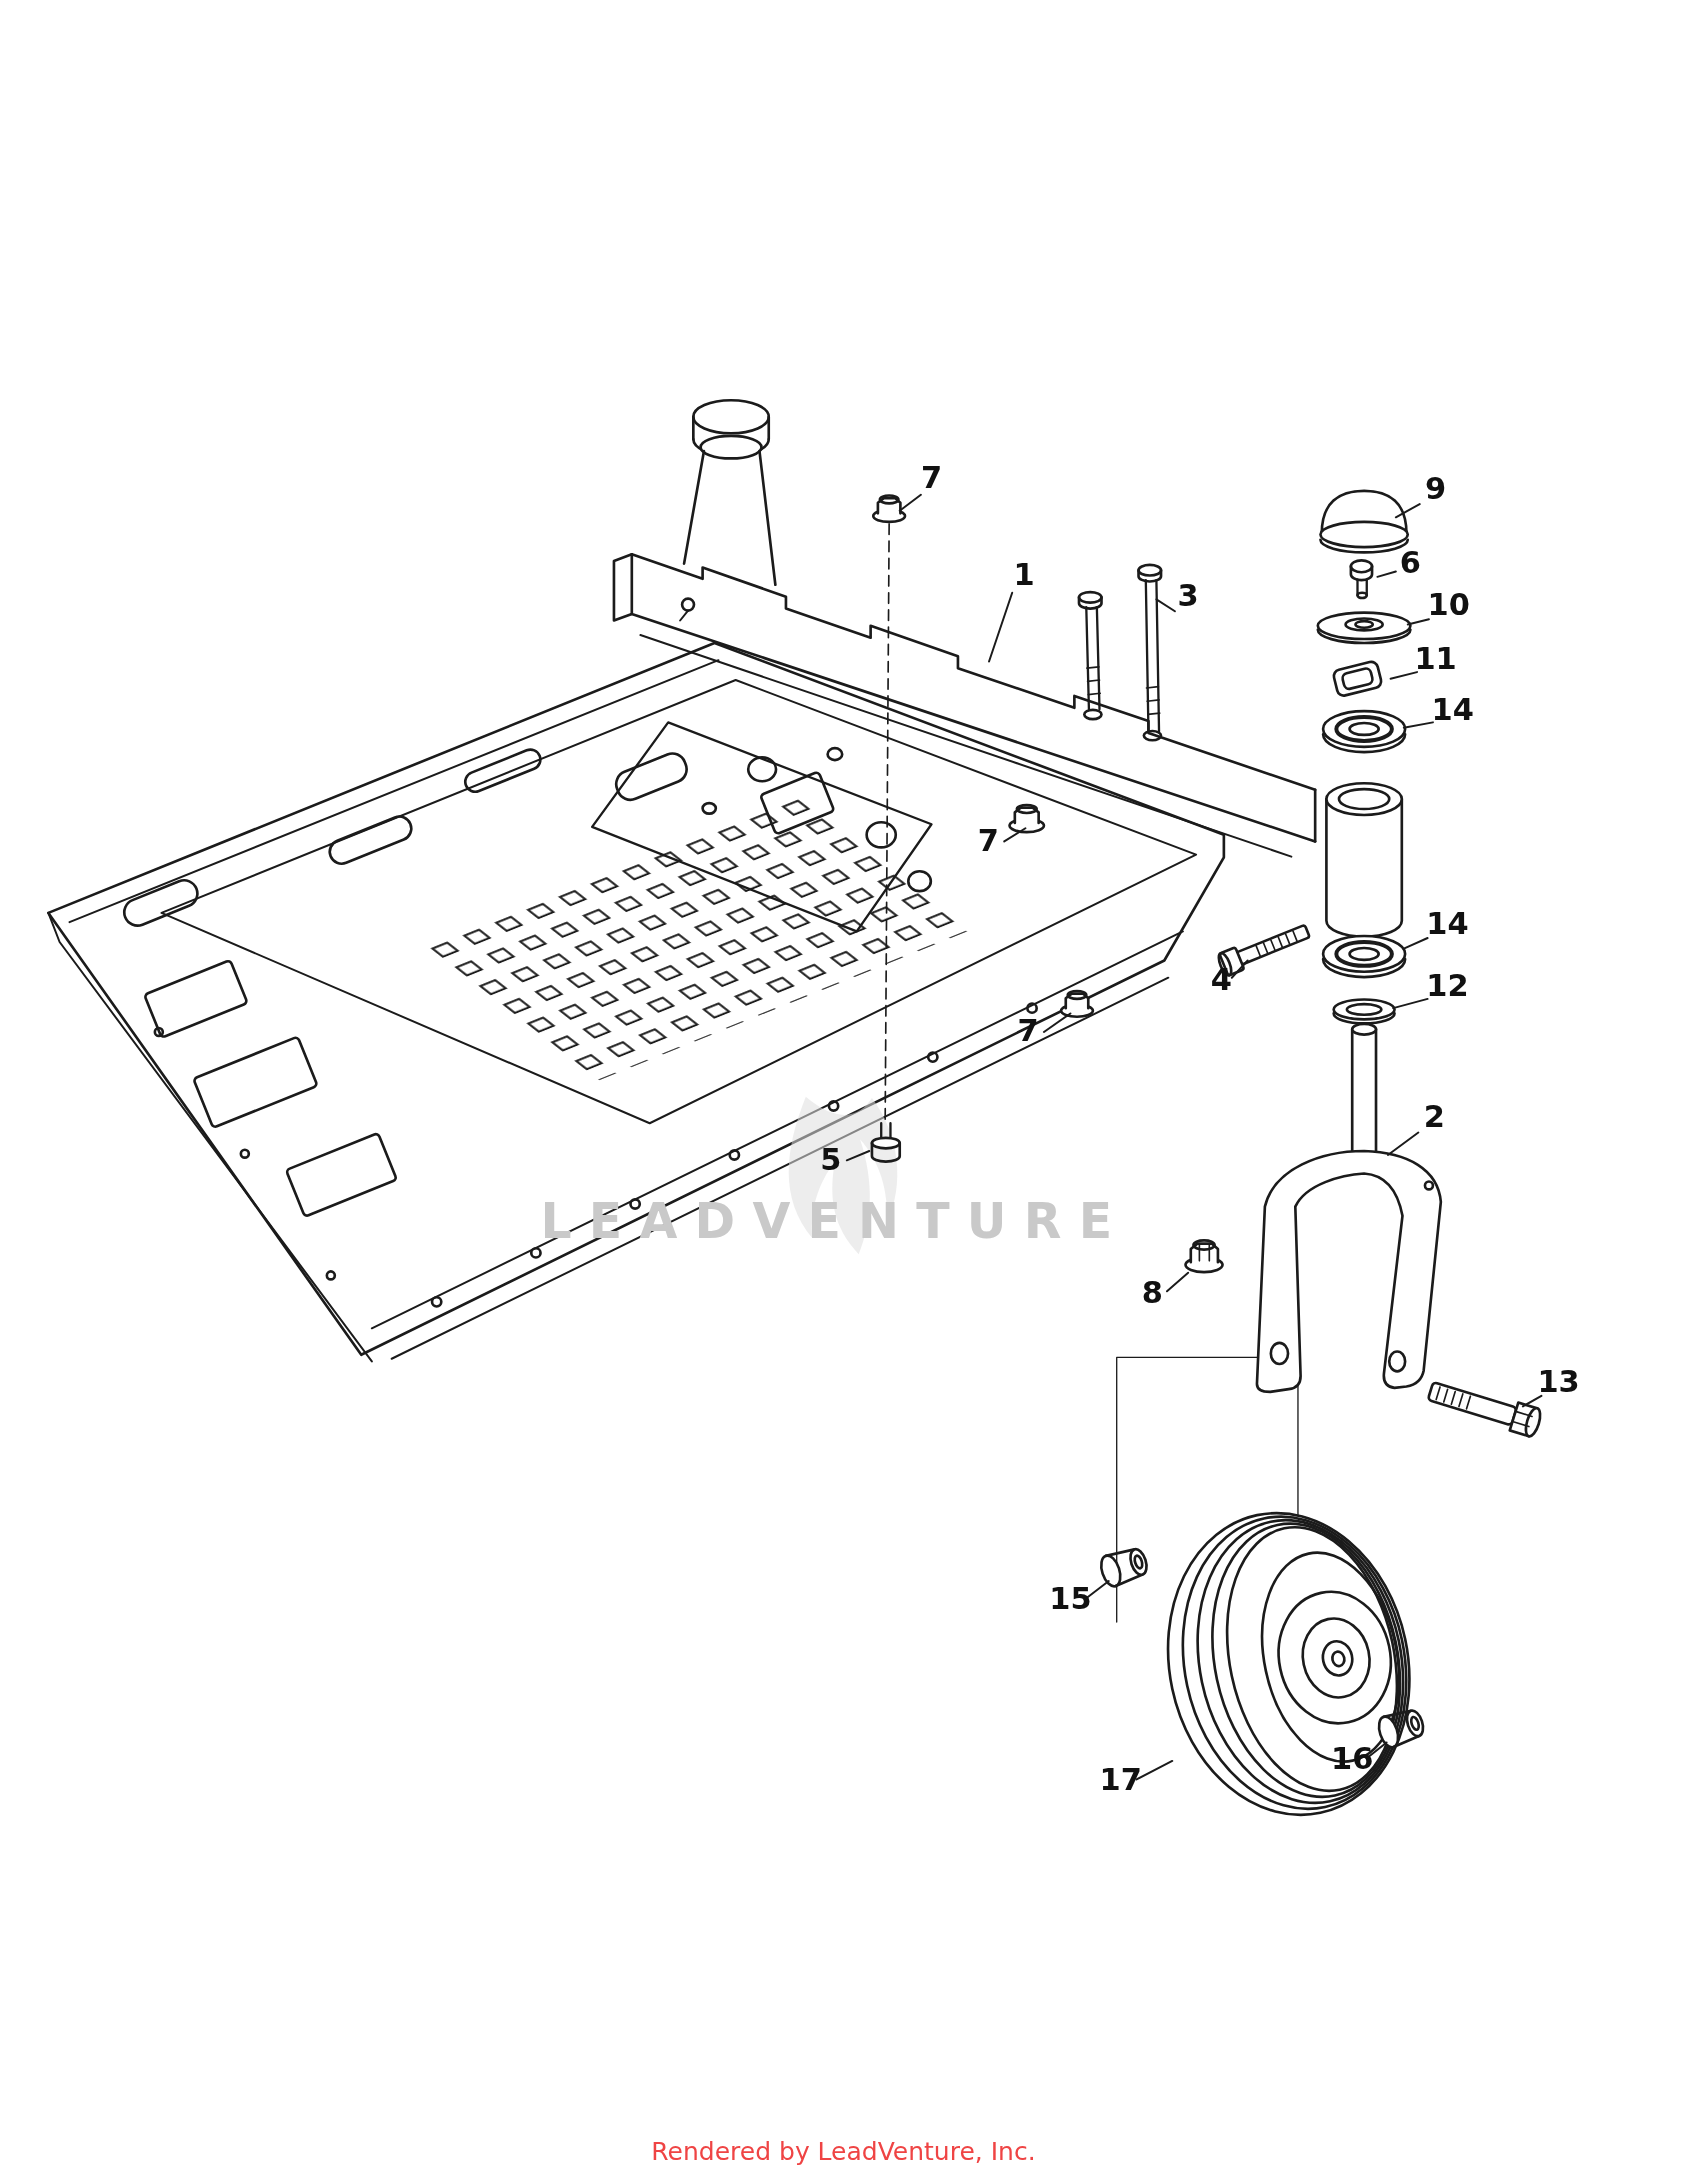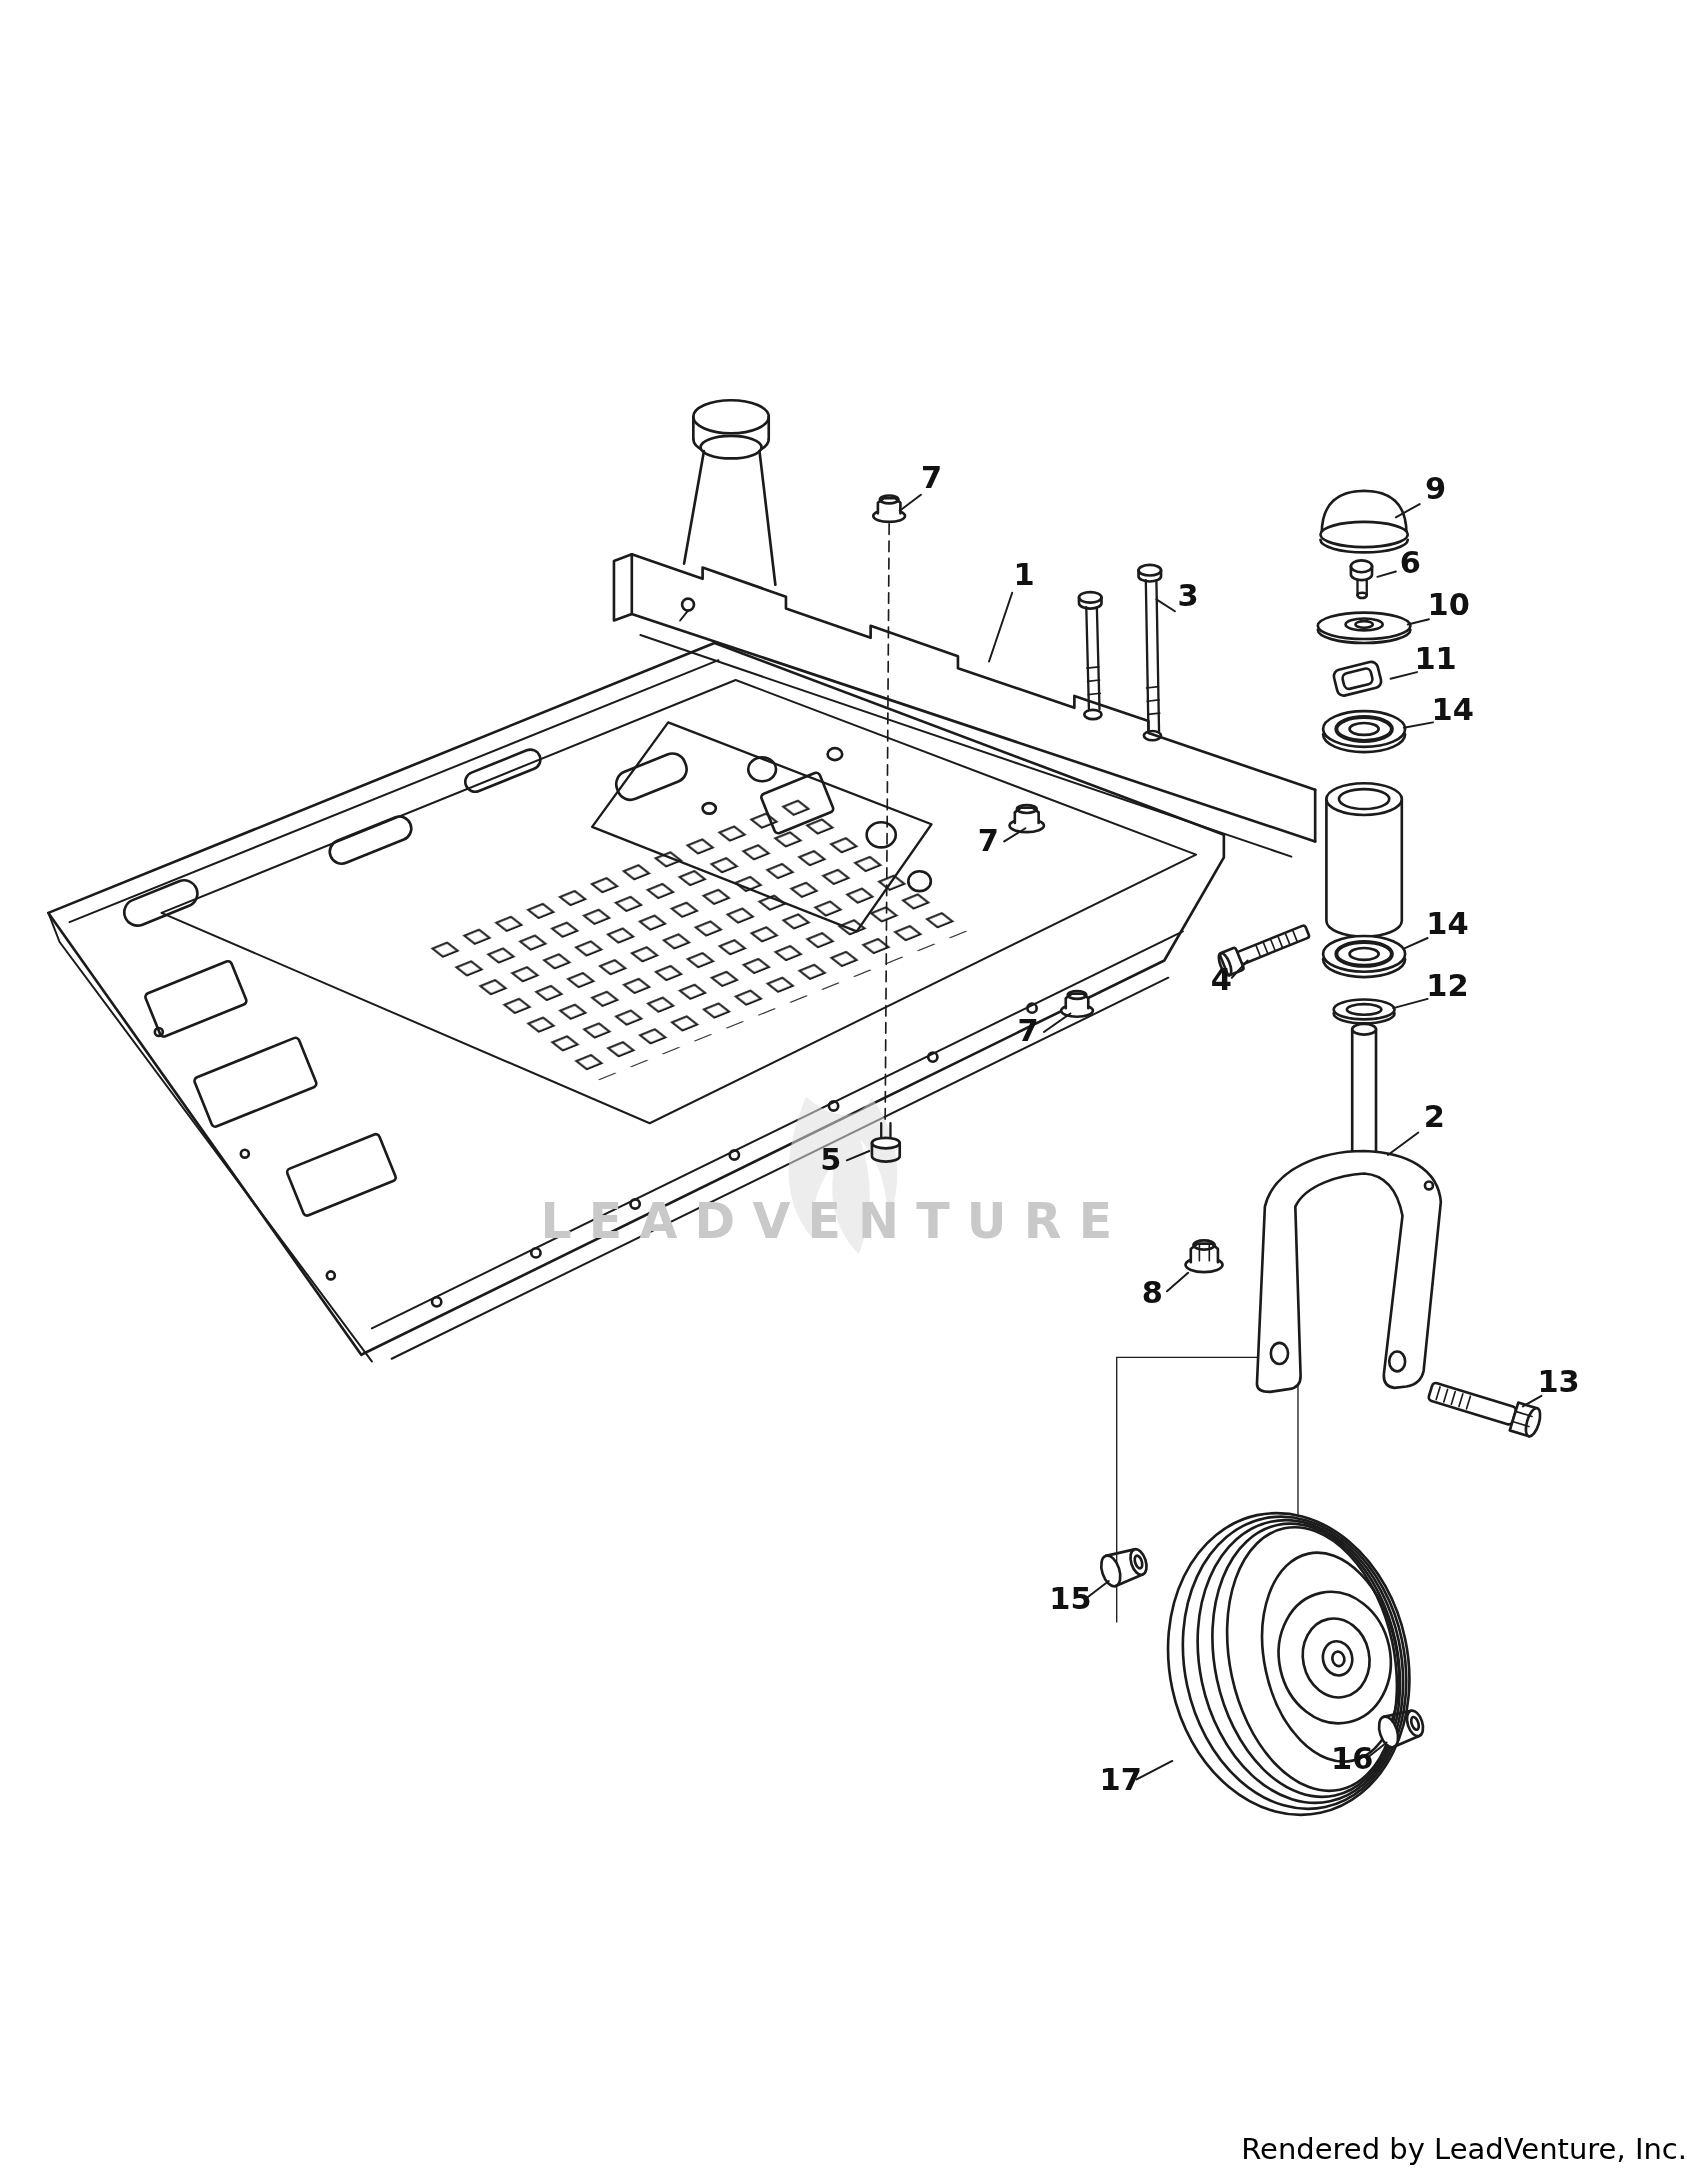--- a/index.html
+++ b/index.html
@@ -1,20 +1,20 @@
 <!DOCTYPE html>
 <html style="font-size:10.6px"><head>
 <meta charset="utf-8">
 <style>
   html,body { margin:0; padding:0; background:#ffffff; }
   .page { position:relative; width:1687px; height:2183px; background:#ffffff; overflow:hidden;
           font-family:"DejaVu Sans", sans-serif; }
   .page svg { position:absolute; left:0; top:0; }
-  .footer { position:absolute; left:0; width:100%; bottom:17px; text-align:right;
-            font-size:29px; color:#000000; font-family:"DejaVu Sans", sans-serif; }
+  .footer { position:absolute; left:0; width:100%; bottom:17px; text-align:center;
+            font-size:25px; color:#ef4444; font-family:"DejaVu Sans", sans-serif; }
 </style>
 </head>
 <body>
 
 <div class="page">
 <svg width="1687" height="2183" viewBox="0 0 2550 3300" xmlns="http://www.w3.org/2000/svg">
 
   <defs>
     <pattern id="holeGrid" width="52" height="46" patternUnits="userSpaceOnUse">
       <rect x="8" y="8" width="24" height="20" fill="none" stroke="#1b1b1b" stroke-width="3.5"></rect>

